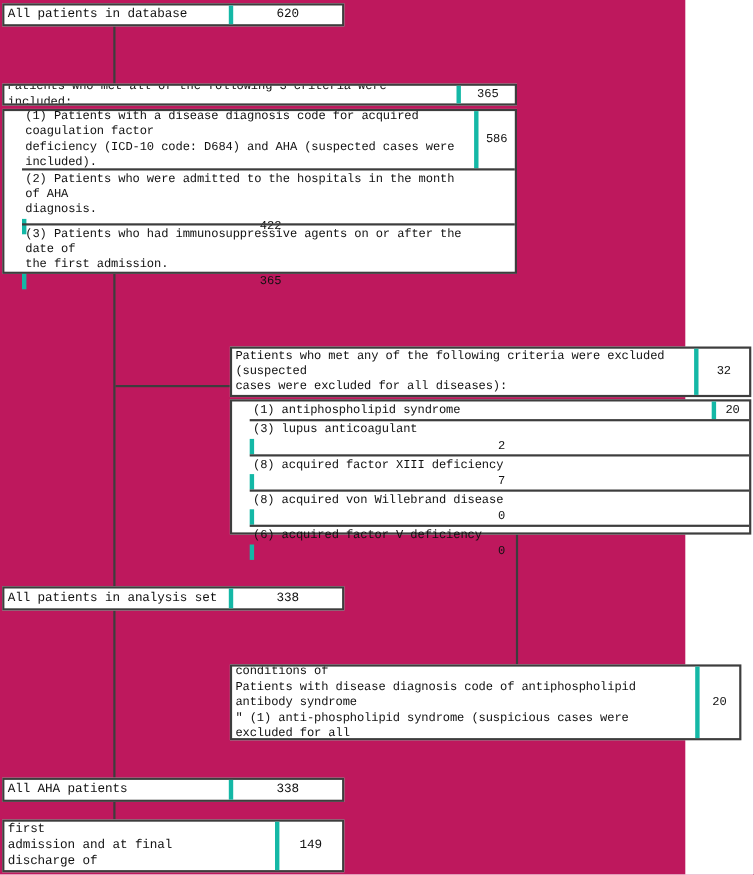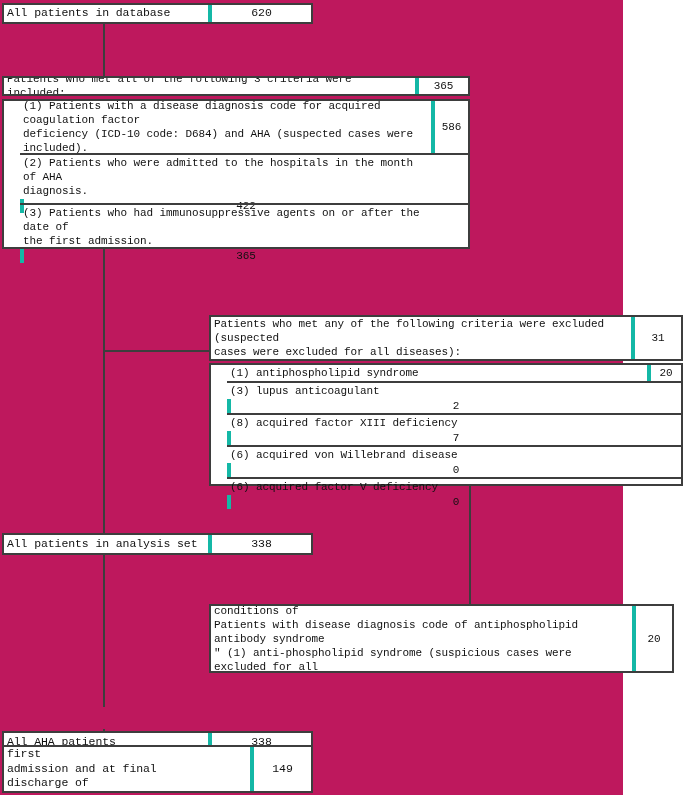--- a/index.html
+++ b/index.html
@@ -107,38 +107,38 @@
       </div>
       <div class="num">365</div>
     </div>
   </div>
 
   <div class="box exc" style="left:209px;top:303px;width:474px;height:46px;margin-top:12px;">
     <div class="lbl">
       <span class="ln">Patients who met any of the following criteria were excluded (suspected</span>
       <span class="ln">cases were excluded for all diseases):</span>
     </div>
-    <div class="num">31</div>
+    <div class="num">32</div>
   </div>
 
   <div class="tbl exc" style="left:209px;top:363px;width:474px;height:123px;">
     <div class="trow grow">
       <div class="lbl">(1) antiphospholipid syndrome</div>
       <div class="num">20</div>
     </div>
     <div class="trow grow">
       <div class="lbl">(3) lupus anticoagulant</div>
       <div class="num">2</div>
     </div>
     <div class="trow grow">
       <div class="lbl">(8) acquired factor XIII deficiency</div>
       <div class="num">7</div>
     </div>
     <div class="trow grow">
-      <div class="lbl">(6) acquired von Willebrand disease</div>
+      <div class="lbl">(8) acquired von Willebrand disease</div>
       <div class="num">0</div>
     </div>
     <div class="trow grow">
       <div class="lbl">(6) acquired factor V deficiency</div>
       <div class="num">0</div>
     </div>
   </div>
 
   <div class="box small" style="left:2px;top:533px;width:311px;height:22px;">
     <div class="lbl">All patients in analysis set</div>
@@ -148,21 +148,21 @@
   <div class="box exc aps" style="left:209px;top:604px;width:465px;height:69px;">
     <div class="lbl">
       <span class="ln">*Patients who met the inclusion criteria but excluded under the conditions of</span>
       <span class="ln">Patients with disease diagnosis code of antiphospholipid antibody syndrome</span>
       <span class="ln">" (1) anti-phospholipid syndrome (suspicious cases were excluded for all</span>
       <span class="ln">disease names)"</span>
     </div>
     <div class="num">20</div>
   </div>
 
-  <div class="box small" style="left:2px;top:731px;width:311px;height:22px;">
+  <div class="box small" style="left:2px;top:707px;width:311px;height:22px;">
     <div class="lbl">All AHA patients</div>
     <div class="num">338</div>
   </div>
 
   <div class="box small" style="left:2px;top:745px;width:311px;height:48px;gap:42px;">
     <div class="lbl">
       <span class="ln">AHA patients with data at first</span>
       <span class="ln">admission and at final discharge of</span>
       <span class="ln">the hospital</span>
     </div>

